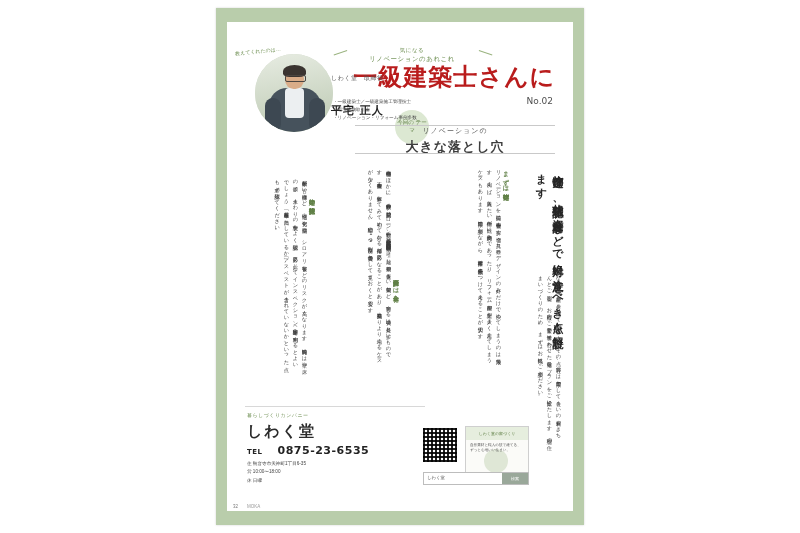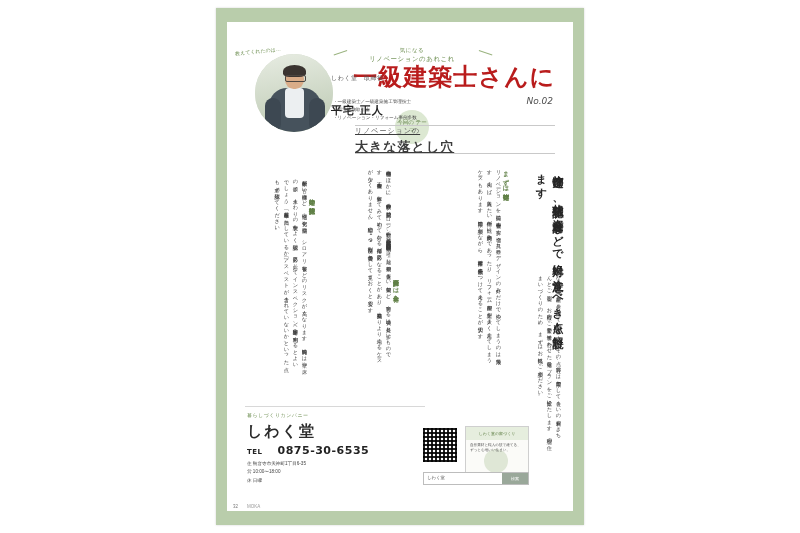--- a/index.html
+++ b/index.html
@@ -108,21 +108,20 @@
     letter-spacing: 1px;
   }
   .headline .hl2 { display:block; }
   .headline-no {
     position: absolute;
     right: 20px;
     top: 74px;
     font-size: 9px;
     color: #4f4f4f;
     font-family: "DejaVu Sans", sans-serif;
-    font-style: italic;
   }
 
   .theme-badge {
     position: absolute;
     left: 168px;
     top: 88px;
     width: 34px;
     height: 34px;
     border-radius: 50%;
     background: #dce8d2;
@@ -133,22 +132,22 @@
     display: flex;
     align-items: center;
     justify-content: center;
     flex-direction: column;
   }
   .subhead {
     position: absolute;
     right: 18px;
     top: 104px;
     width: 200px;
+    text-align: center;
     color: #3d3d3d;
-    text-decoration: underline;
   }
   .subhead .sub1 {
     display: block;
     font-size: 7px;
     letter-spacing: 1px;
     color: #555;
   }
   .subhead .sub2 {
     display: block;
     font-size: 13px;
@@ -559,21 +558,21 @@
         <div class="vcol" style="right:10px; width:42px; height:170px; top:108px;">など様々な『資産』が付き纏っています。その点、弊社では専門家として住まいの資料をきちんとご用意し、お客様のご要望と予算に合わせた最適なプランをご提案いたします。理想の住まいづくりのため、まずはお気軽にご相談ください。</div>
       </div>
 
       <div class="footer">
         <div class="footer-rule"></div>
 
         <div class="shop-tag">暮らしづくりカンパニー</div>
         <div class="shop-name">しわく堂</div>
 
         <div class="shop-tel">
-          <span class="tel-icon">TEL</span><span>0875-30-6535</span>
+          <span class="tel-icon">TEL</span><span>0875-23-6535</span>
         </div>
 
         <div class="shop-info">
           <div>住 観音寺市天神町1丁目6-35</div>
           <div>営 10:00〜18:00</div>
           <div>休 日曜</div>
         </div>
 
         <div class="qr"></div>
 

